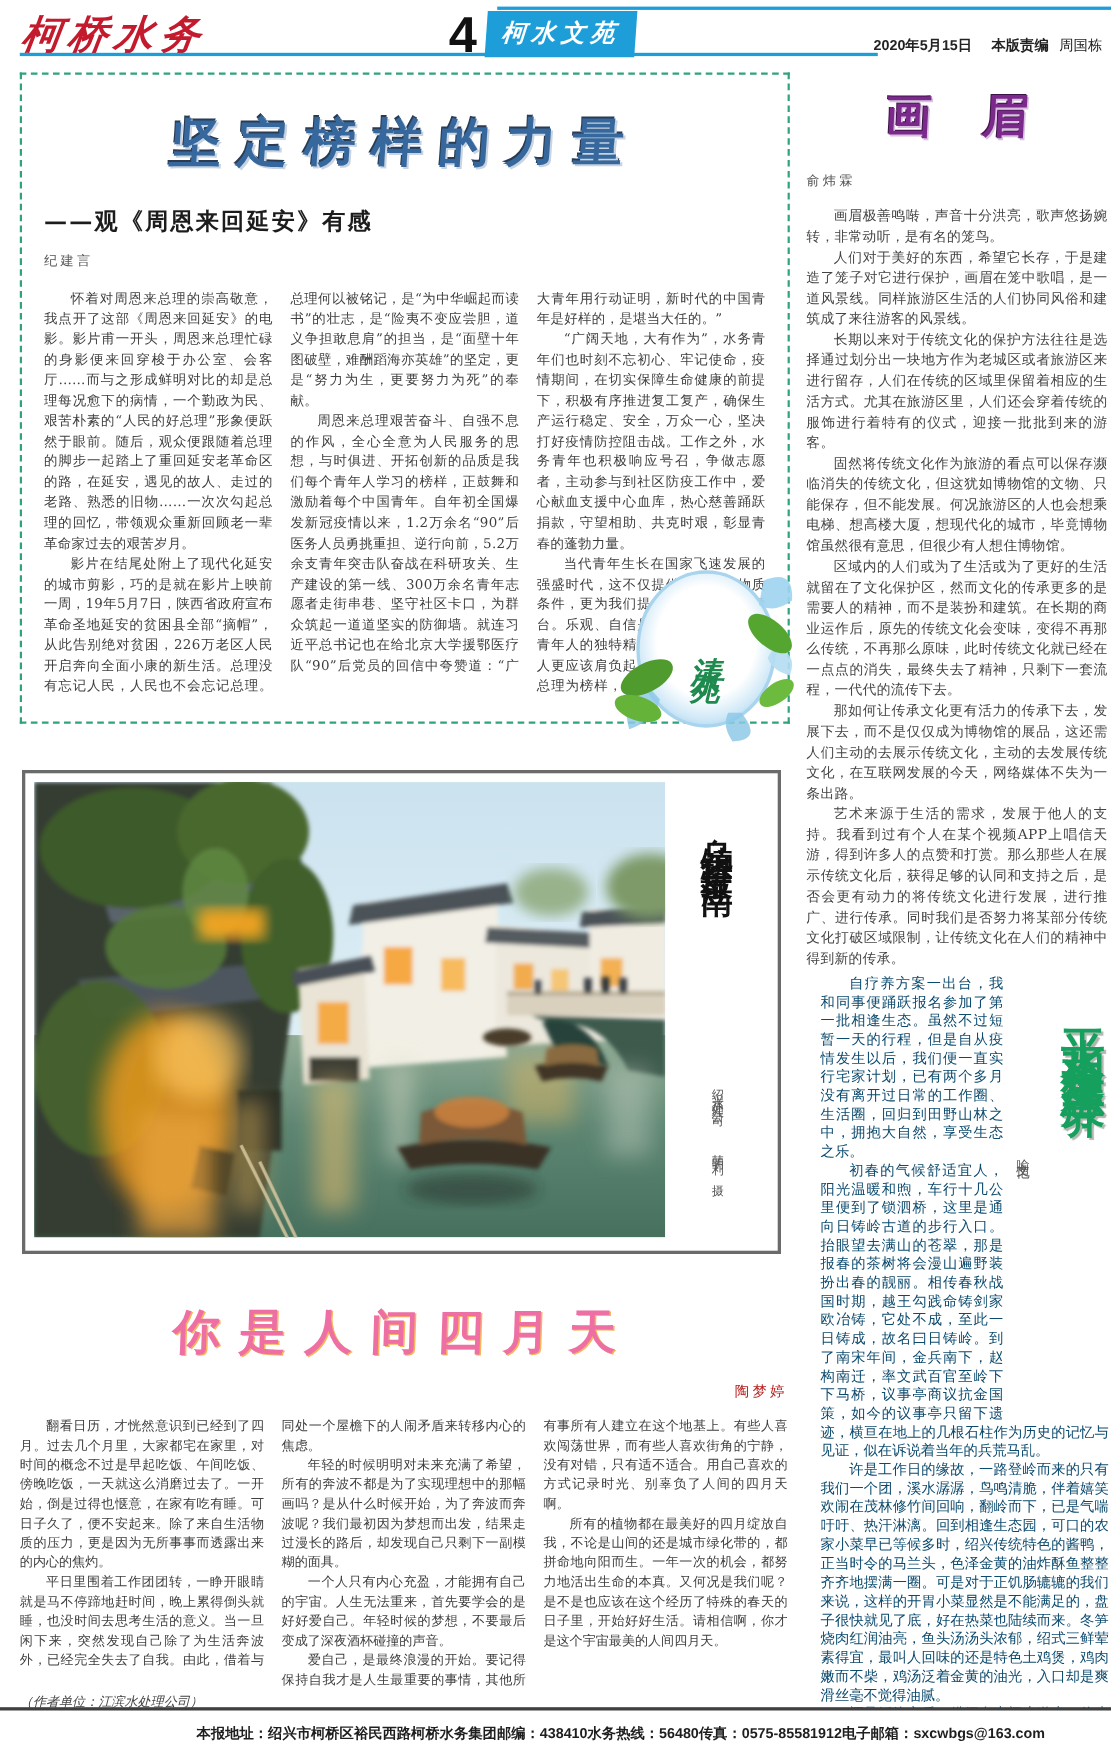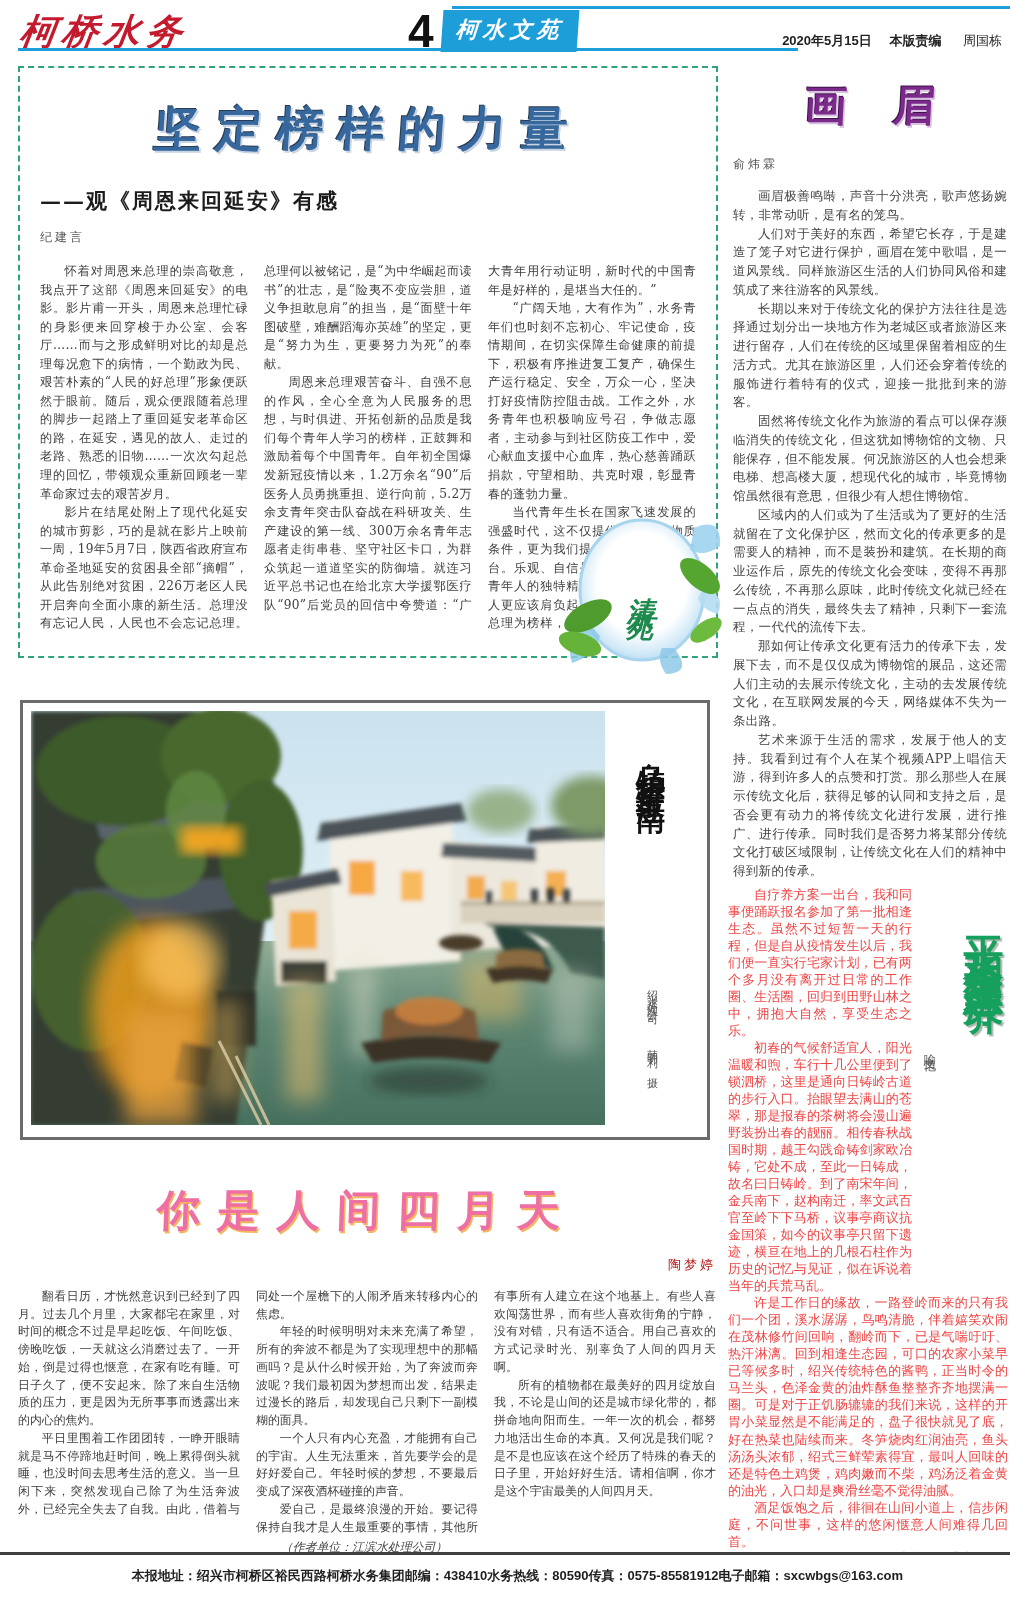--- a/index.html
+++ b/index.html
@@ -12,21 +12,21 @@
   .masthead { position:absolute; left:20px; top:8px; font-size:36px; font-weight:bold; font-style:italic;
               color:#c41a2e; transform:skewX(-8deg); letter-spacing:6px; font-family:"DejaVu Serif",serif; }
   .topline-right { position:absolute; left:452px; right:0; top:6px; height:3px; background:#1e9ed9; }
   .pageno-wrap { position:absolute; left:408px; top:8px; display:flex; align-items:center; }
   .pageno { font-size:46px; font-weight:bold; color:#111; font-family:"Liberation Sans",sans-serif; line-height:1; }
   .section-box { margin-left:8px; background:#1e9ed9; color:#fff; font-weight:bold; font-style:italic;
                  font-size:22px; letter-spacing:5px; padding:5px 14px 7px 14px; transform:skewX(-4deg); }
   .header-rule { position:absolute; left:18px; top:48px; width:780px; height:3px; background:#1e9ed9; }
   .date-block { position:absolute; right:8px; top:32px; font-size:13px; color:#222;
                 font-family:"Liberation Sans",sans-serif; font-weight:bold; }
-  .date-block .editor-name { font-weight:normal; margin-left:18px; }
+  .date-block .editor-name { font-weight:normal; margin-left:6px; }
 
   
   .main-box { position:absolute; left:18px; top:66px; width:700px; height:592px;
               border:2px dashed #2fa37b; padding:14px 20px 10px 20px; }
   .m-title { text-align:center; margin-top:16px; font-size:47px; font-weight:bold; color:#36689d;
              letter-spacing:14px; transform:skewX(-4deg);
              text-shadow:2px 2px 0 #c9d4e2, -1px -1px 0 #2a3b52; }
   .m-subtitle { margin-top:26px; font-size:21px; font-weight:bold; color:#1c1c1c; letter-spacing:2px; }
   .m-author { text-align:left; margin-top:14px; font-size:12px; color:#555; letter-spacing:3px; }
   .m-cols { margin-top:16px; height:388px; overflow:hidden; column-count:3; column-gap:16px; }
@@ -59,37 +59,37 @@
               writing-mode:vertical-rl; text-orientation:upright; font-size:11px; color:#555; letter-spacing:4px; }
   .p-credit span { display:inline-block; }
 
   
   .april { position:absolute; left:18px; top:1182px; width:698px; height:372px; overflow:hidden; }
   .a-title { text-align:center; font-size:43px; font-weight:bold; color:#ee6fa3; letter-spacing:17px;
              text-shadow:1.5px 1.5px 0 #f5b55e; transform:skewX(-2deg); }
   .a-author { text-align:right; margin-top:16px; font-size:13px; color:#b91c1c; letter-spacing:3px; }
   .a-cols { margin-top:14px; height:252px; overflow:hidden; column-count:3; column-gap:16px; }
   .a-cols .para { font-size:11.9px; line-height:1.49; text-align:justify; text-indent:2em; color:#3e3e3e; }
-  .a-credit { font-size:11.9px; color:#444; font-style:italic; text-align:center; padding-right:6px; }
+  .a-credit { font-size:11.9px; color:#444; font-style:italic; text-align:left; padding-right:6px; }
 
   
   .pingshui { position:absolute; left:728px; top:886px; width:280px; height:668px; overflow:hidden; }
   .ps-float { float:right; width:96px; height:402px; display:flex; }
   .ps-author { width:26px; padding-top:158px; writing-mode:vertical-rl; text-orientation:upright;
                font-size:12px; color:#555; letter-spacing:3px; }
   .ps-title { flex:1; writing-mode:vertical-rl; text-orientation:upright; font-size:40px; font-weight:bold;
               color:#16a05e; letter-spacing:8px; line-height:1.2; padding-top:18px;
               text-shadow:2px 2px 1px #aeb6ae; }
-  .ps-text .para { font-size:13px; line-height:1.31; text-align:justify; text-indent:2em; color:#ef4444; }
+  .ps-text .para { font-size:13px; line-height:1.31; text-align:justify; text-indent:2em; color:#0c4a6e;margin-left:18px; }
   .ps-credit { font-size:12.5px; color:#444; font-style:italic; text-align:right; }
 
   
   .footer { position:absolute; left:0; top:1552px; width:1010px; }
   .footer-rule { width:1010px; height:3px; background:#3f3f3f; }
-  .footer-row { margin-top:12px; padding:0 60px 0 85px; display:flex; justify-content:center;
+  .footer-row { margin-top:12px; padding:0 60px 0 85px; display:flex; justify-content:flex-end;
                 font-size:13px; font-weight:bold; color:#1e1e1e; font-family:"Liberation Sans",sans-serif; }
 </style>
 </head>
 <body>
 
 <div class="page">
 
   <div class="header">
     <div class="masthead">柯桥水务</div>
     <div class="topline-right"></div>
@@ -293,19 +293,19 @@
         <p class="para">酒足饭饱之后，徘徊在山间小道上，信步闲庭，不问世事，这样的悠闲惬意人间难得几回首。</p>
       </div>
     <div class="ps-credit">（作者单位：排水公司）</div>
   </div>
 
   <div class="footer">
     <div class="footer-rule"></div>
     <div class="footer-row">
         <span class="para">本报地址：绍兴市柯桥区裕民西路柯桥水务集团</span>
         <span class="para">邮编：438410</span>
-        <span class="para">水务热线：80590</span>
+        <span class="para">水务热线：56480</span>
         <span class="para">传真：0575-85581912</span>
         <span class="para">电子邮箱：sxcwbgs@163.com</span>
       </div>
   </div>
 
 </div>
 
 </body></html>

